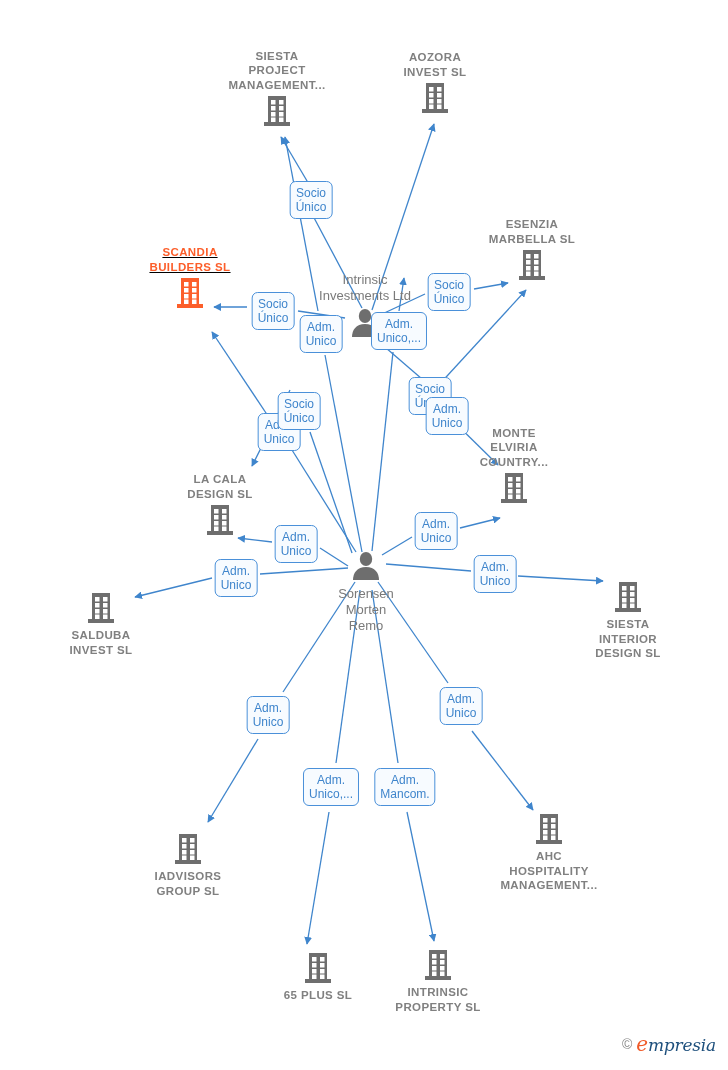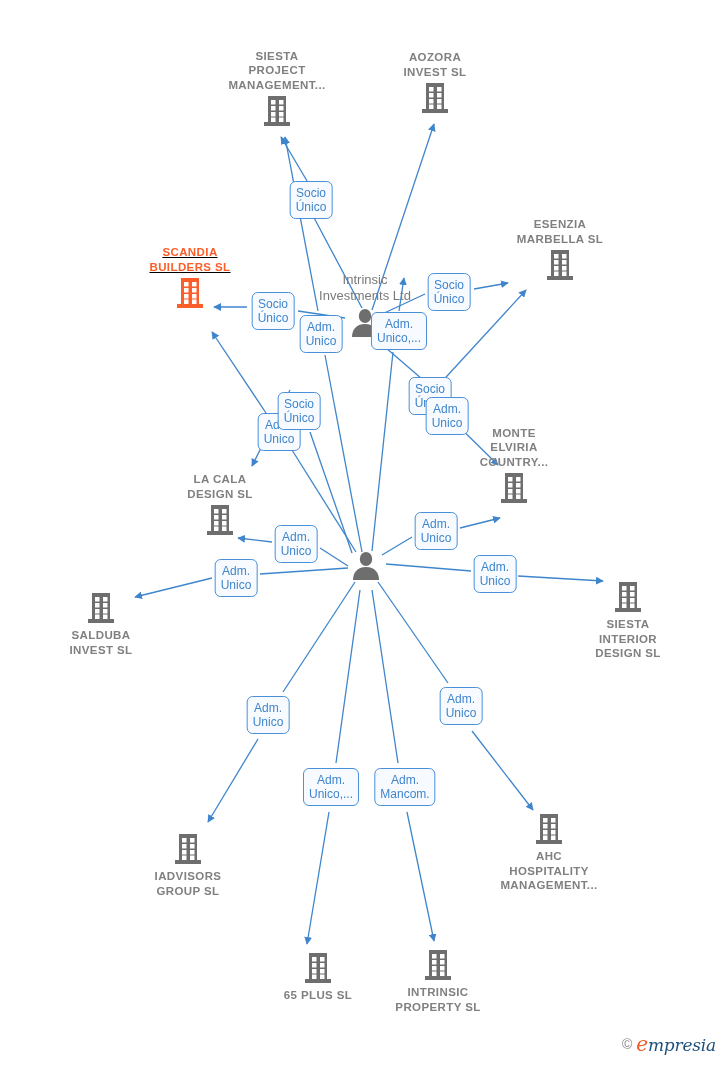--- a/index.html
+++ b/index.html
@@ -186,21 +186,21 @@
               <rect x="17" y="6" width="4.5" height="4.5" fill="#ffffff"></rect>
               <rect x="9" y="12" width="4.5" height="4.5" fill="#ffffff"></rect>
               <rect x="17" y="12" width="4.5" height="4.5" fill="#ffffff"></rect>
               <rect x="9" y="18" width="4.5" height="4.5" fill="#ffffff"></rect>
               <rect x="17" y="18" width="4.5" height="4.5" fill="#ffffff"></rect>
               <rect x="9" y="23.5" width="4.5" height="4.5" fill="#ffffff"></rect>
               <rect x="17" y="23.5" width="4.5" height="4.5" fill="#ffffff"></rect>
             </g>
           </svg></div>
       </div>
-      <div class="node label-above" style="left: 560px; top: 217px;">
+      <div class="node label-above" style="left: 532px; top: 217px;">
         <div class="nlabel">ESENZIA
 MARBELLA  SL</div>
         <div class="glyph"><svg width="30" height="34" viewBox="0 0 30 34">
             <g fill="#6e6e6e">
               <path d="M6 2 h18 v26 h-18 z M2 28 h26 v4 h-26 z" fill="#6e6e6e"></path>
               <rect x="9" y="6" width="4.5" height="4.5" fill="#ffffff"></rect>
               <rect x="17" y="6" width="4.5" height="4.5" fill="#ffffff"></rect>
               <rect x="9" y="12" width="4.5" height="4.5" fill="#ffffff"></rect>
               <rect x="17" y="12" width="4.5" height="4.5" fill="#ffffff"></rect>
               <rect x="9" y="18" width="4.5" height="4.5" fill="#ffffff"></rect>
@@ -251,20 +251,23 @@
               <rect x="9" y="23.5" width="4.5" height="4.5" fill="#ffffff"></rect>
               <rect x="17" y="23.5" width="4.5" height="4.5" fill="#ffffff"></rect>
             </g>
           </svg></div>
       </div>
       <div class="node person label-below" style="left: 366px; top: 549px;">
         <div class="glyph"><svg width="30" height="34" viewBox="0 0 30 34">
             <ellipse cx="15" cy="10" rx="6.2" ry="7" fill="#6e6e6e"></ellipse>
             <path d="M15 18 C6 18 2 24 2 31 L28 31 C28 24 24 18 15 18 z" fill="#6e6e6e"></path>
           </svg></div>
+        <div class="nlabel">Sorensen
+Morten
+Remo</div>
       </div>
       <div class="node label-below" style="left: 101px; top: 591px;">
         <div class="glyph"><svg width="30" height="34" viewBox="0 0 30 34">
             <g fill="#6e6e6e">
               <path d="M6 2 h18 v26 h-18 z M2 28 h26 v4 h-26 z" fill="#6e6e6e"></path>
               <rect x="9" y="6" width="4.5" height="4.5" fill="#ffffff"></rect>
               <rect x="17" y="6" width="4.5" height="4.5" fill="#ffffff"></rect>
               <rect x="9" y="12" width="4.5" height="4.5" fill="#ffffff"></rect>
               <rect x="17" y="12" width="4.5" height="4.5" fill="#ffffff"></rect>
               <rect x="9" y="18" width="4.5" height="4.5" fill="#ffffff"></rect>

